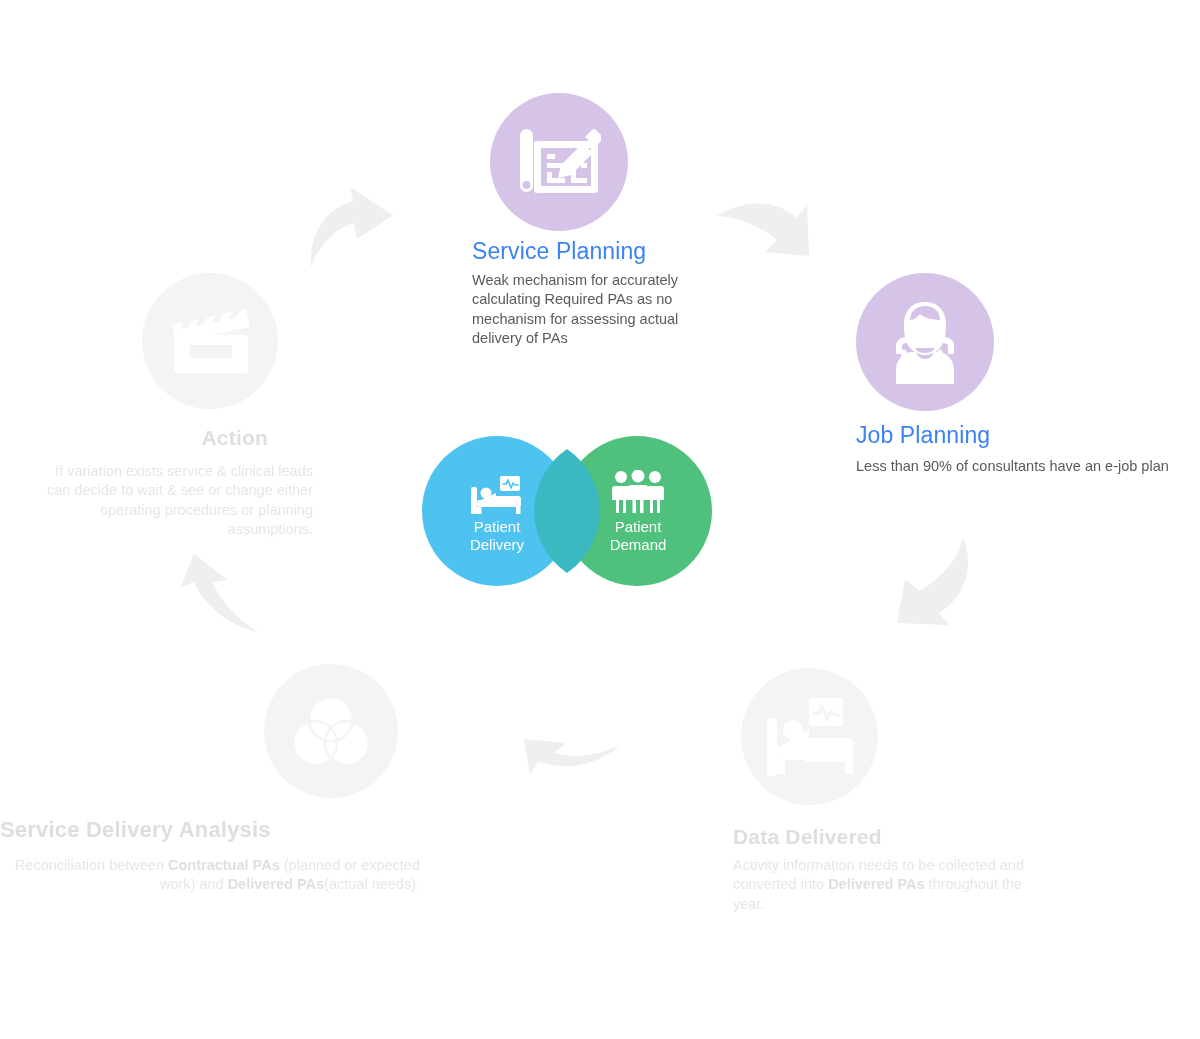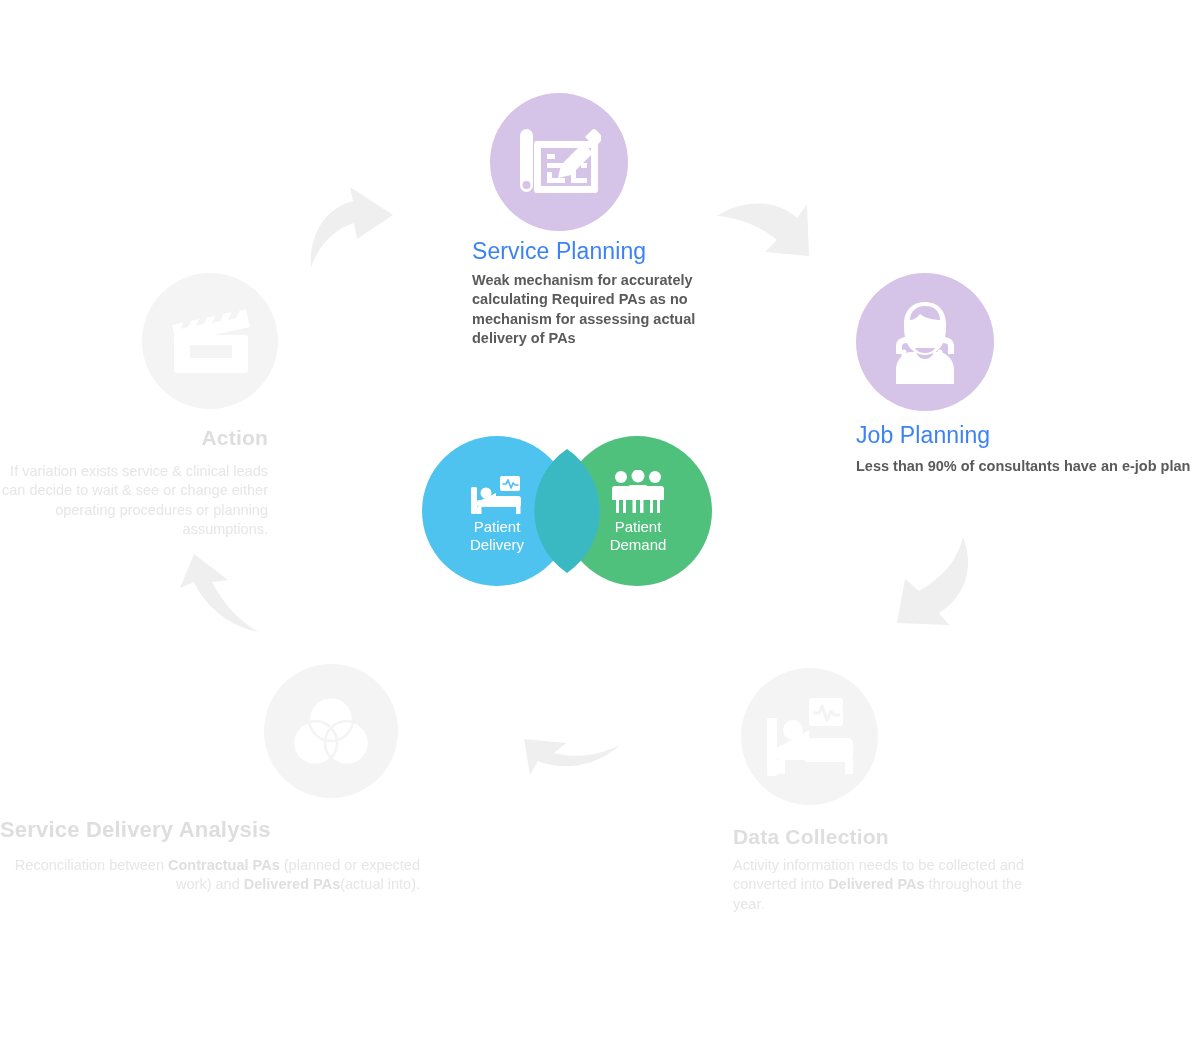--- a/index.html
+++ b/index.html
@@ -28,21 +28,21 @@
     position:absolute;
     line-height:1.33;
   }
 
   
   .c-purple{background:#d5c3e8;}
   .title-active{
     font-size:23px;font-weight:400;color:#3b82f6;letter-spacing:.1px;
   }
   .body-active{
-    font-size:14.5px;font-weight:700;color:#5a5a5a;
+    font-size:14.5px;font-weight:400;color:#5a5a5a;
   }
 
   
   .c-faded{background:#f4f4f4;}
   .title-faded{
     font-size:21px;font-weight:700;color:#dedede;letter-spacing:.2px;
   }
   .body-faded{
     font-size:14.5px;font-weight:400;color:#e6e6e6;
   }
@@ -141,21 +141,21 @@
             <path d="M34,9 l-6,12 l8,-2 l6,-12 z" fill="#f4f4f4"></path>
             <path d="M50,6 l-6,12 l8,-2 l6,-12 z" fill="#f4f4f4"></path>
             <path d="M66,3 l-6,12 l8,-2 l6,-12 z" fill="#f4f4f4"></path>
             <rect x="6" y="30" width="74" height="38" rx="3"></rect>
             <rect x="22" y="40" width="42" height="13" fill="#f4f4f4"></rect>
           </g>
         </svg>
       </span>
     </div>
     <div class="title title-faded" style="left:0px;top:426px;width:268px;text-align:right;">Action</div>
-    <div class="body body-faded" style="left:0px;top:462px;width:268px;text-align:right;">If variation exists service &amp; clinical leads can decide to wait &amp; see or change either operating procedures or planning assumptions.</div>
+    <div class="body body-faded" style="left:0px;top:462px;width:268px;text-align:right;padding-left:45px;">If variation exists service &amp; clinical leads can decide to wait &amp; see or change either operating procedures or planning assumptions.</div>
   </div>
 
   <div class="node">
     <div class="circle c-faded" style="left:264px;top:664px;width:134px;height:134px;">
       <span>
         <svg width="80" height="76" viewBox="0 0 80 76">
           <g fill="#ffffff" fill-opacity="0.95">
             <circle cx="40" cy="26" r="22"></circle>
             <circle cx="24" cy="50" r="22"></circle>
             <circle cx="56" cy="50" r="22"></circle>
@@ -163,21 +163,21 @@
           <g fill="none" stroke="#f4f4f4" stroke-width="2.5">
             <circle cx="40" cy="26" r="22"></circle>
             <circle cx="24" cy="50" r="22"></circle>
             <circle cx="56" cy="50" r="22"></circle>
           </g>
         </svg>
       </span>
     </div>
     <div class="title title-faded" style="left:0px;top:818px;width:420px;font-size:22px;">Service Delivery Analysis</div>
     <div class="body body-faded" style="left:0px;top:856px;width:420px;text-align:right;">
-      <span>Reconciliation between </span><b>Contractual PAs</b><span> (planned or expected work) and </span><b>Delivered PAs</b><span>(actual into).</span>
+      <span>Reconciliation between </span><b>Contractual PAs</b><span> (planned or expected work) and </span><b>Delivered PAs</b><span>(actual needs).</span>
     </div>
   </div>
 
   <div class="node">
     <div class="circle c-faded" style="left:741px;top:668px;width:137px;height:137px;">
       <span>
         <svg width="94" height="82" viewBox="0 0 94 82">
           <g fill="#ffffff">
             <rect x="46" y="2" width="34" height="28" rx="3"></rect>
             <path d="M51,17 l5,0 l3,-7 l5,14 l4,-9 l3,4 l5,0" fill="none" stroke="#f4f4f4" stroke-width="3" stroke-linecap="round" stroke-linejoin="round"></path>
@@ -185,21 +185,21 @@
             <circle cx="30" cy="34" r="10"></circle>
             <path d="M14,52 L46,34 l0,18 l-32,0 z"></path>
             <rect x="40" y="42" width="50" height="24" rx="5"></rect>
             <rect x="14" y="50" width="76" height="14" rx="3"></rect>
             <rect x="14" y="64" width="8" height="14"></rect>
             <rect x="82" y="64" width="8" height="14"></rect>
           </g>
         </svg>
       </span>
     </div>
-    <div class="title title-faded" style="left:733px;top:825px;">Data Collection</div>
+    <div class="title title-faded" style="left:733px;top:825px;">Data Delivered</div>
     <div class="body body-faded" style="left:733px;top:856px;width:312px;">
       <span>Activity information needs to be collected and converted into </span><b>Delivered PAs</b><span> throughout the year.</span>
     </div>
   </div>
 
   <div class="venn" style="left:422px;top:436px;">
     <svg width="290" height="152" viewBox="0 0 290 152">
       <circle cx="75" cy="75" r="75" fill="#4ec3f0"></circle>
       <circle cx="215" cy="75" r="75" fill="#50c07d"></circle>
       <path d="M145,13 A75,75 0 0 1 145,137 A75,75 0 0 1 145,13 Z" fill="#3bb9c2"></path>

